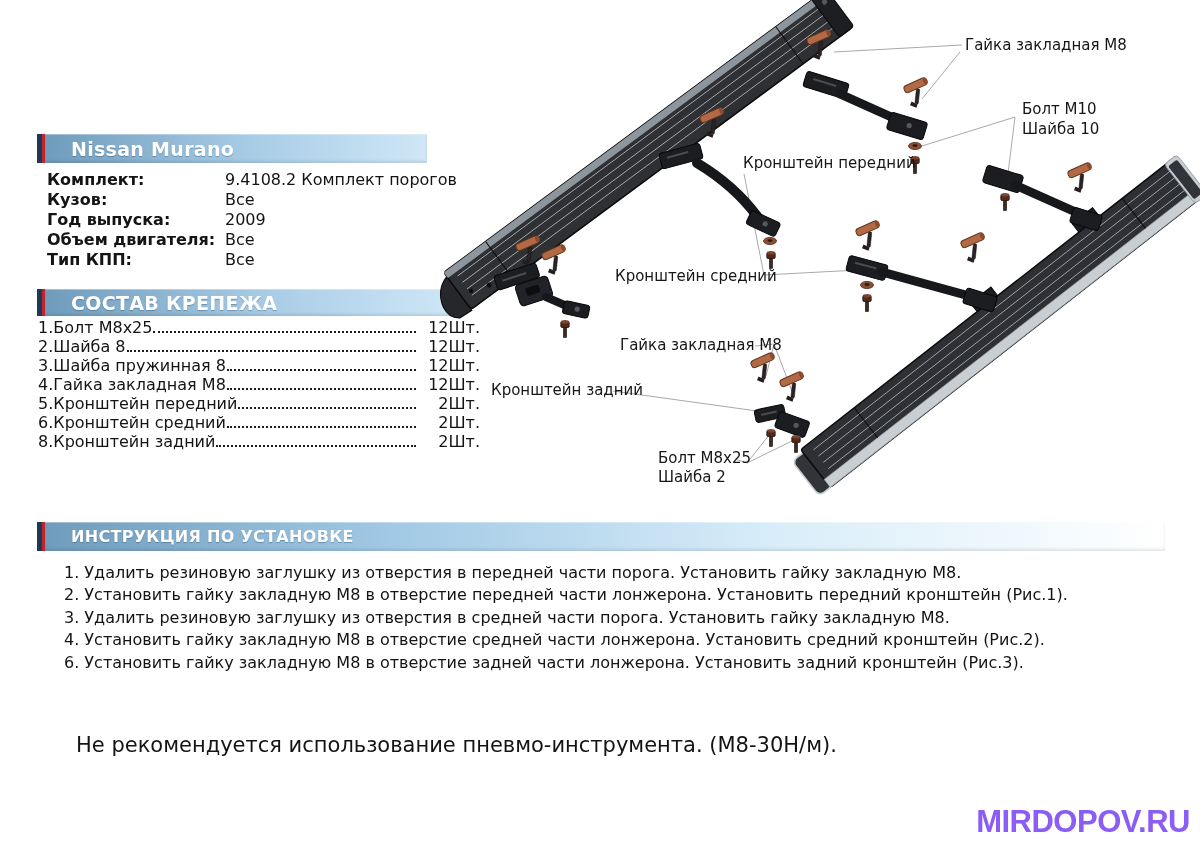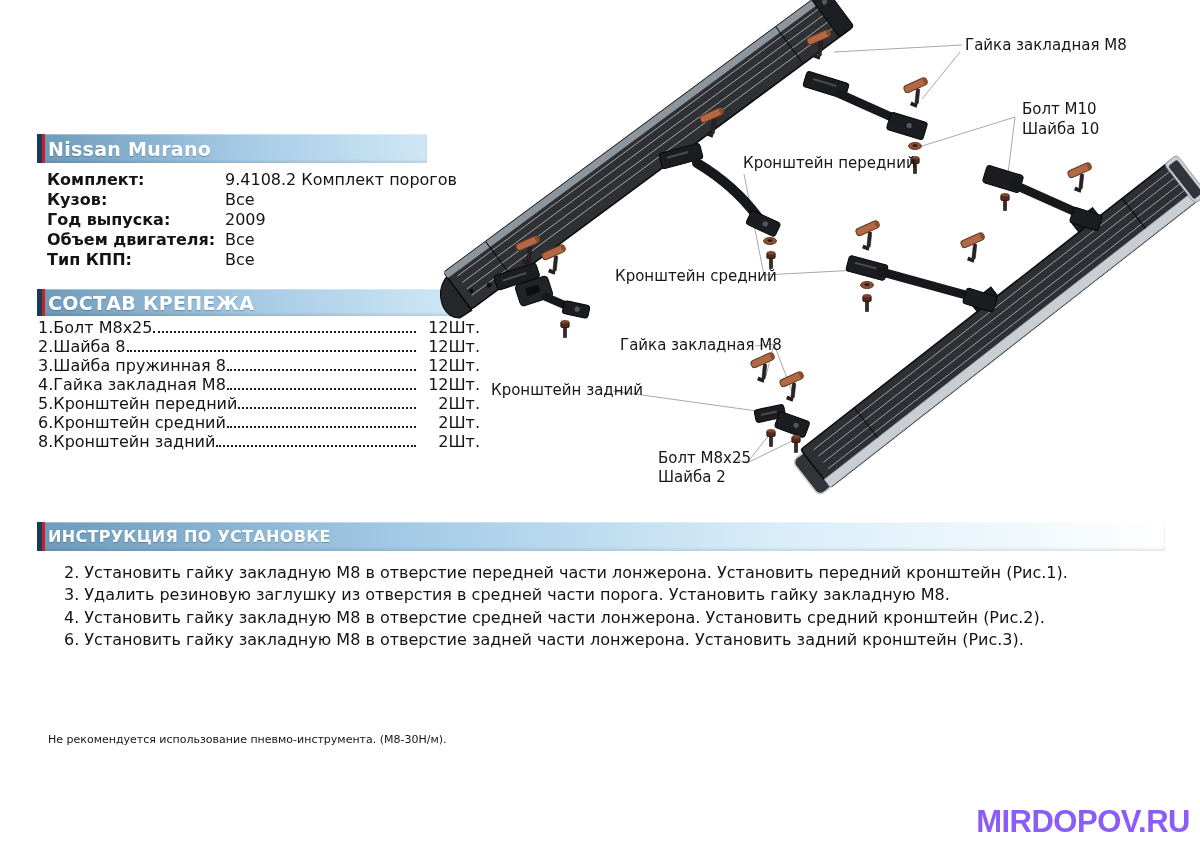--- a/index.html
+++ b/index.html
@@ -5,21 +5,21 @@
 <style>
   html,body{margin:0;padding:0;}
   body{
     width:1200px;height:848px;position:relative;background:#ffffff;
     font-family:"DejaVu Sans", sans-serif;color:#141414;overflow:hidden;
   }
   
   .banner{position:absolute;display:flex;align-items:stretch;height:28px;}
   .banner .navy{width:5px;background:#1b3a58;}
   .banner .red{width:3px;background:#c4232b;}
-  .banner .grad{flex:1;display:flex;align-items:center;padding-left:3px;
+  .banner .grad{flex:1;display:flex;align-items:center;padding-left:26px;
     box-shadow:inset 0 1px 0 rgba(255,255,255,.35), inset 0 -2px 3px rgba(0,0,0,.10);}
   .b-short .grad{background:linear-gradient(90deg,#6f9cbc 0%,#a9cde7 55%,#cfe7f6 100%);}
   .b-long  .grad{background:linear-gradient(90deg,#6f9cbc 0%,#a0c8e4 30%,#d8edf9 65%,#ffffff 100%);}
   .banner-text{color:#ffffff;font-weight:bold;font-size:19px;letter-spacing:.3px;
     text-shadow:0 1px 1px rgba(30,60,90,.35);white-space:nowrap;}
   #banner-product{left:37px;top:134px;width:390px;height:29px;}
   #banner-hardware{left:37px;top:289px;width:418px;height:27px;}
   #banner-instructions{left:37px;top:522px;width:1128px;height:29px;}
   #banner-instructions .banner-text{font-size:16px;}
 
@@ -33,21 +33,21 @@
   .parts{position:absolute;left:38px;top:318px;width:442px;font-size:16px;}
   .part-row{display:flex;align-items:baseline;height:19px;line-height:19px;}
   .part-name{white-space:nowrap;}
   .part-dots{flex:1;border-bottom:2px dotted #1c1c1c;margin:0 5px 3px 1px;min-width:12px;}
   .part-qty{width:27px;white-space:nowrap;text-align:right;}
   .part-unit{white-space:nowrap;}
 
   
   .steps{position:absolute;left:64px;top:562px;font-size:16px;}
   .step{height:22.4px;line-height:22.4px;white-space:nowrap;}
-  .note{position:absolute;left:48px;top:733px;font-size:11px;white-space:nowrap;}
+  .note{position:absolute;left:76px;top:733px;font-size:21px;white-space:nowrap;}
 
   
   #diagram{position:absolute;left:430px;top:0;width:770px;height:500px;}
   #diagram text{font-family:"DejaVu Sans", sans-serif;font-size:15px;fill:#161616;}
   .leader{stroke:#a9a9a9;stroke-width:1;fill:none;}
 
   
   .watermark{position:absolute;right:10px;bottom:8px;font-family:"Liberation Sans",sans-serif;
     font-size:31px;font-weight:bold;color:#8b5cf6;letter-spacing:-.5px;}
 </style>
@@ -308,20 +308,21 @@
 
 <div class="banner b-long" id="banner-instructions">
   <span class="navy"></span>
   <span class="red"></span>
   <span class="grad">
     <span class="banner-text">ИНСТРУКЦИЯ ПО УСТАНОВКЕ</span>
   </span>
 </div>
 
 <div class="steps">
+  <div class="step">1. Удалить резиновую заглушку из отверстия в передней части порога. Установить гайку закладную М8.</div>
   <div class="step">2. Установить гайку закладную М8 в отверстие передней части лонжерона. Установить передний кронштейн (Рис.1).</div>
   <div class="step">3. Удалить резиновую заглушку из отверстия в средней части порога. Установить гайку закладную М8.</div>
   <div class="step">4. Установить гайку закладную М8 в отверстие средней части лонжерона. Установить средний кронштейн (Рис.2).</div>
   <div class="step">6. Установить гайку закладную М8 в отверстие задней части лонжерона. Установить задний кронштейн (Рис.3).</div>
 </div>
 
 <div class="note">Не рекомендуется использование пневмо-инструмента. (М8-30Н/м).</div>
 
 <div class="watermark">MIRDOPOV.RU</div>
 

